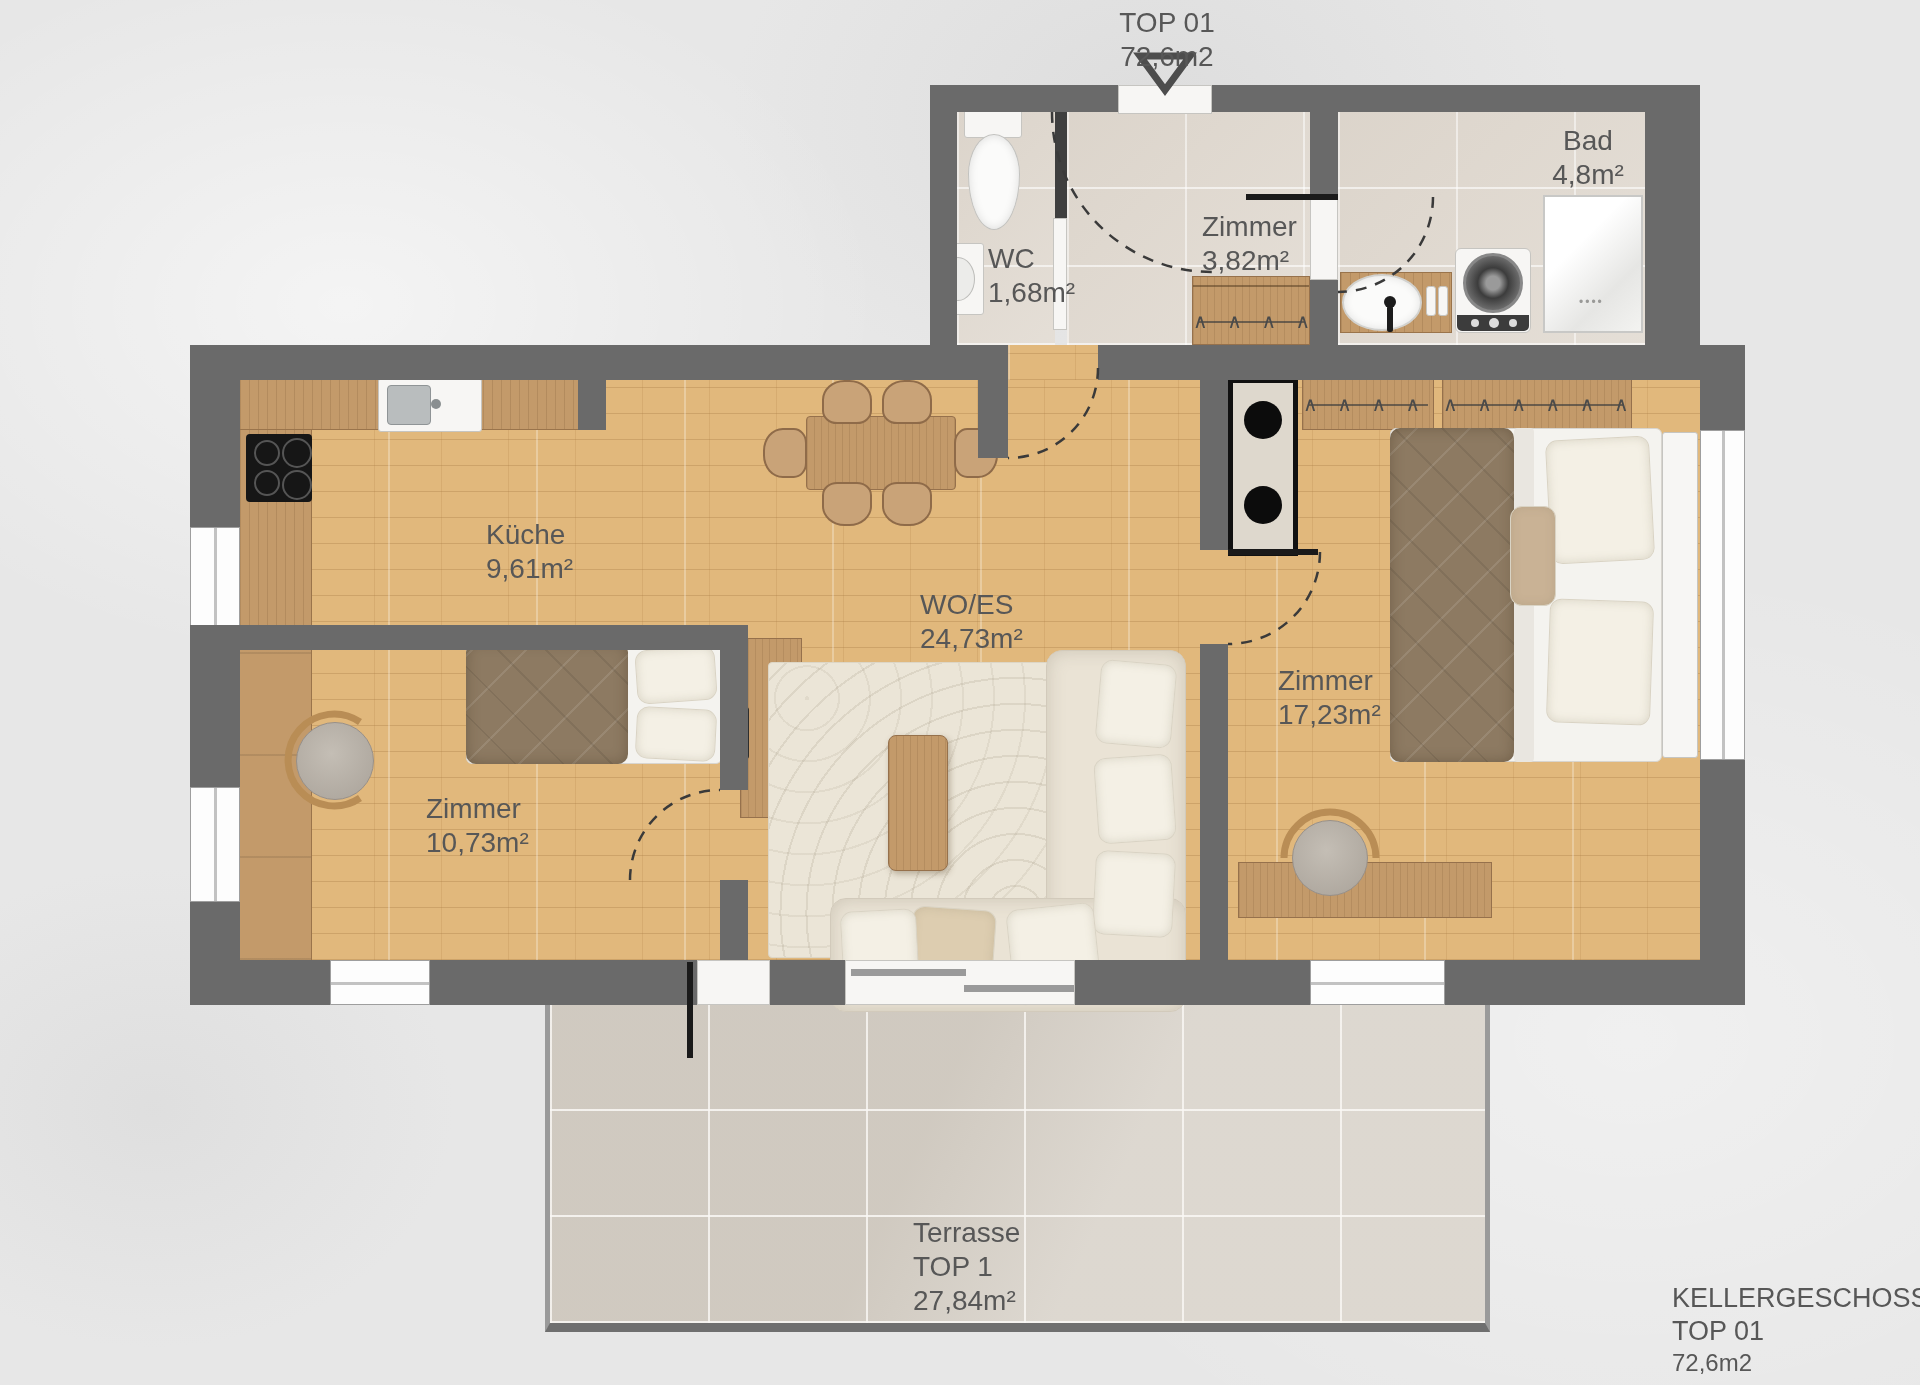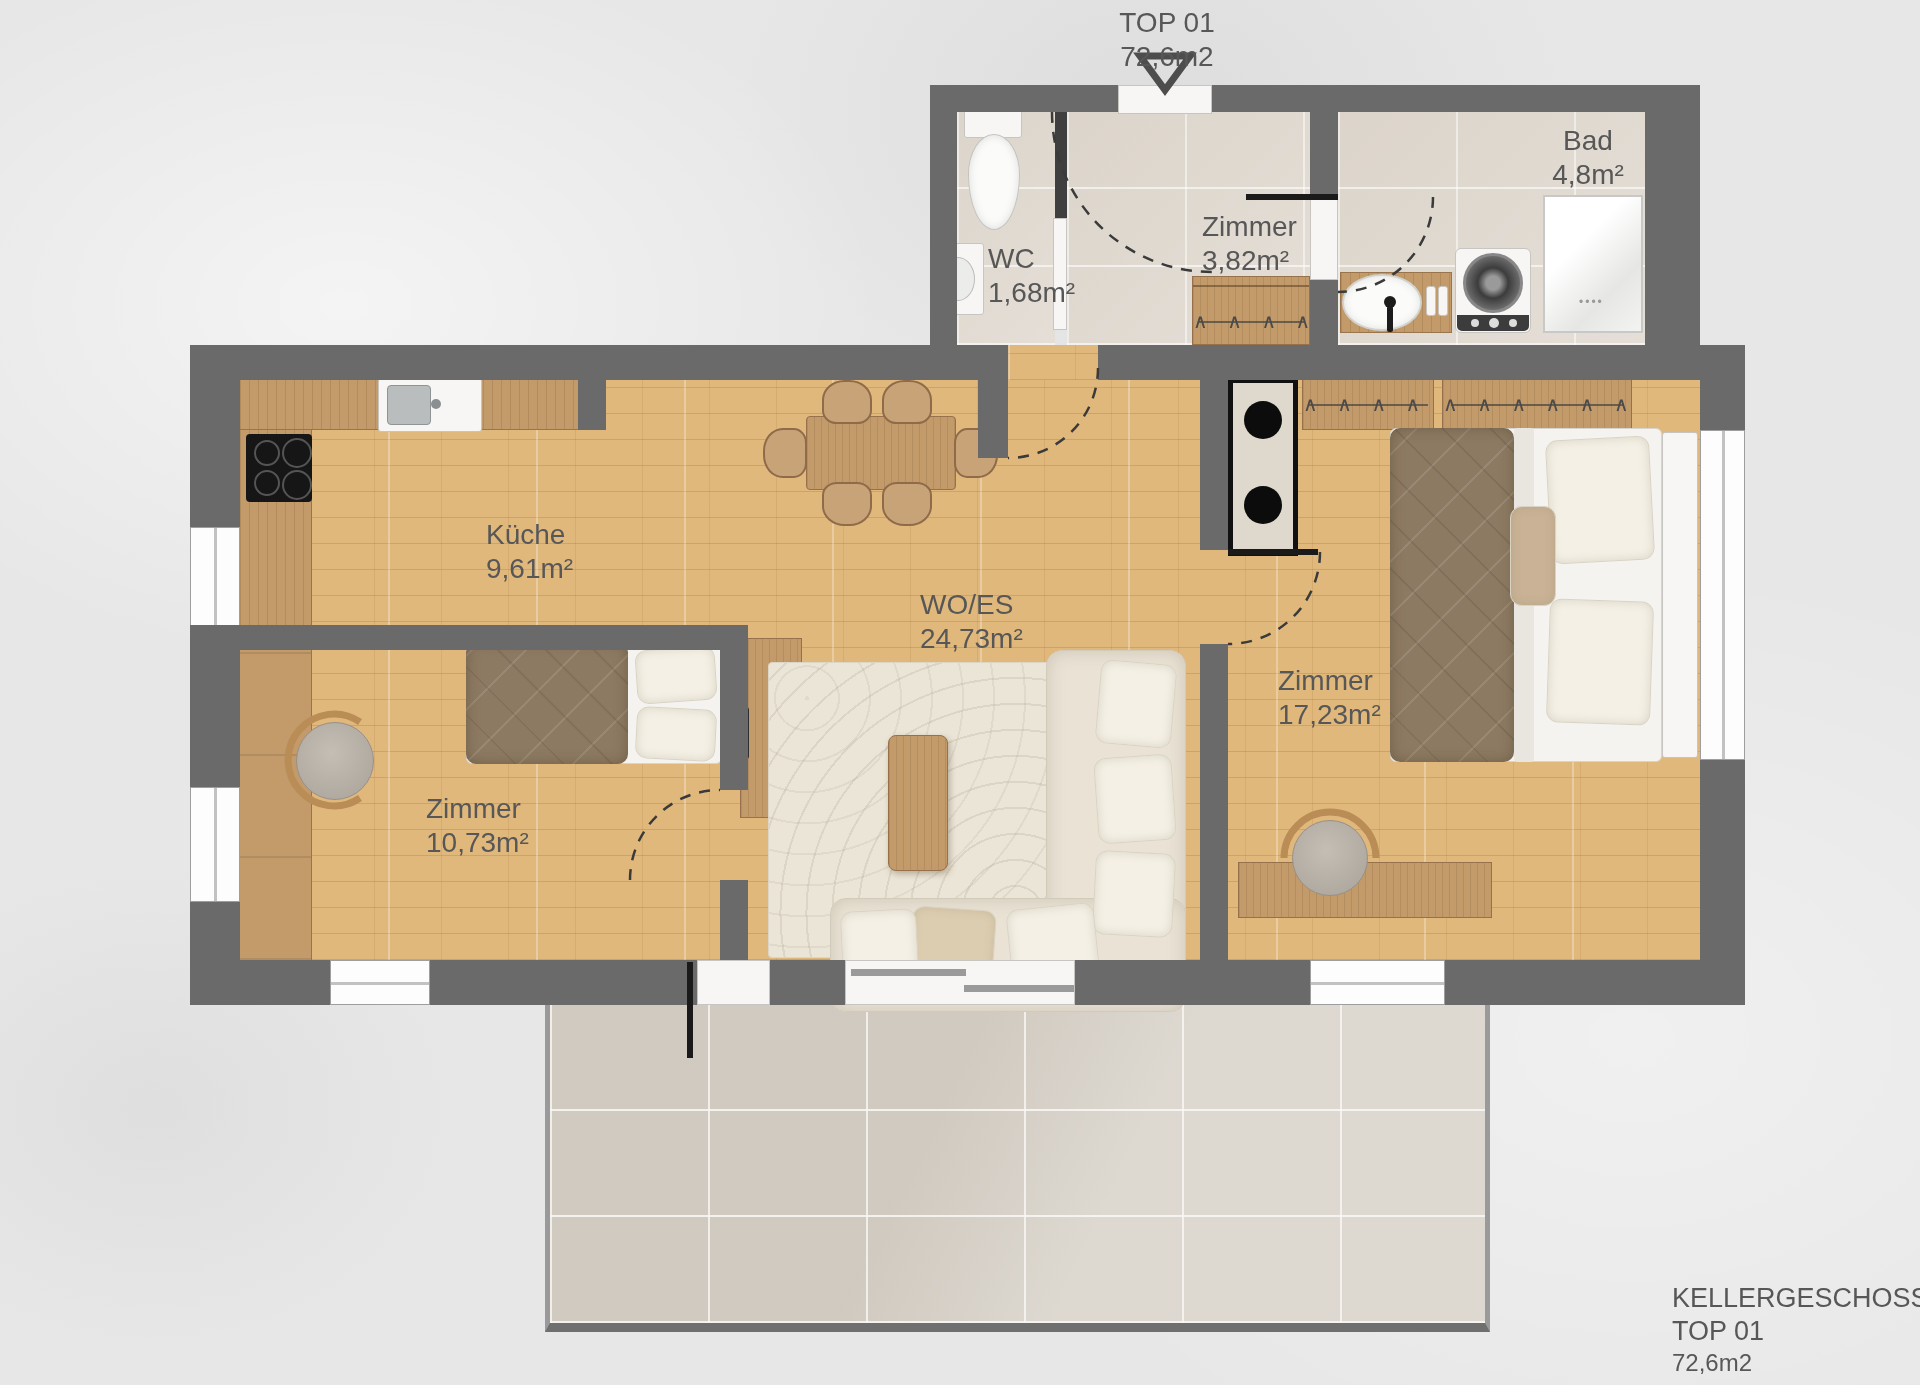--- a/index.html
+++ b/index.html
@@ -298,20 +298,25 @@
   <div class="abs label" style="left:1278px;top:664px;">
     <div>Zimmer</div>
     <div>17,23m²</div>
   </div>
 
   <div class="abs label" style="left:426px;top:792px;">
     <div>Zimmer</div>
     <div>10,73m²</div>
   </div>
 
+  <div class="abs label" style="left:913px;top:1216px;">
+    <div>Terrasse</div>
+    <div>TOP 1</div>
+    <div>27,84m²</div>
+  </div>
 
   <div class="abs label" style="left:1672px;top:1282px;font-size:27px;">
     <div>KELLERGESCHOSS</div>
     <div>TOP 01</div>
     <div class="sm">72,6m2</div>
   </div>
 
 </div>
 
 </body></html>

